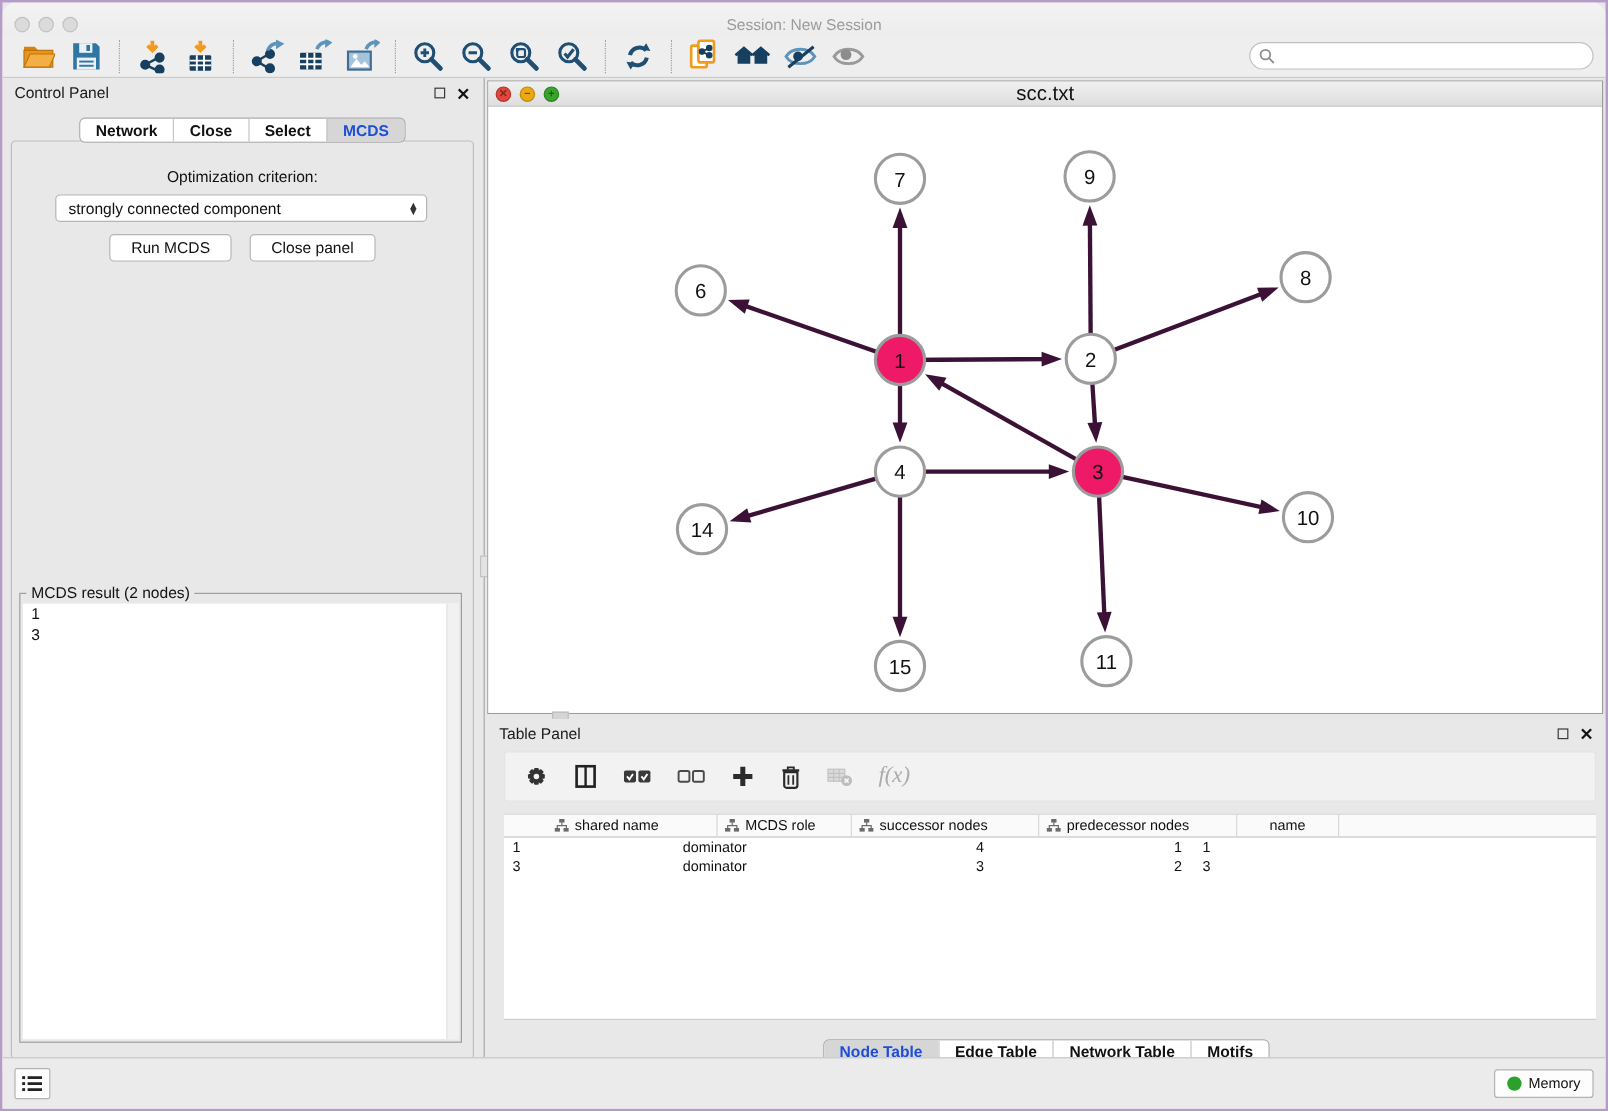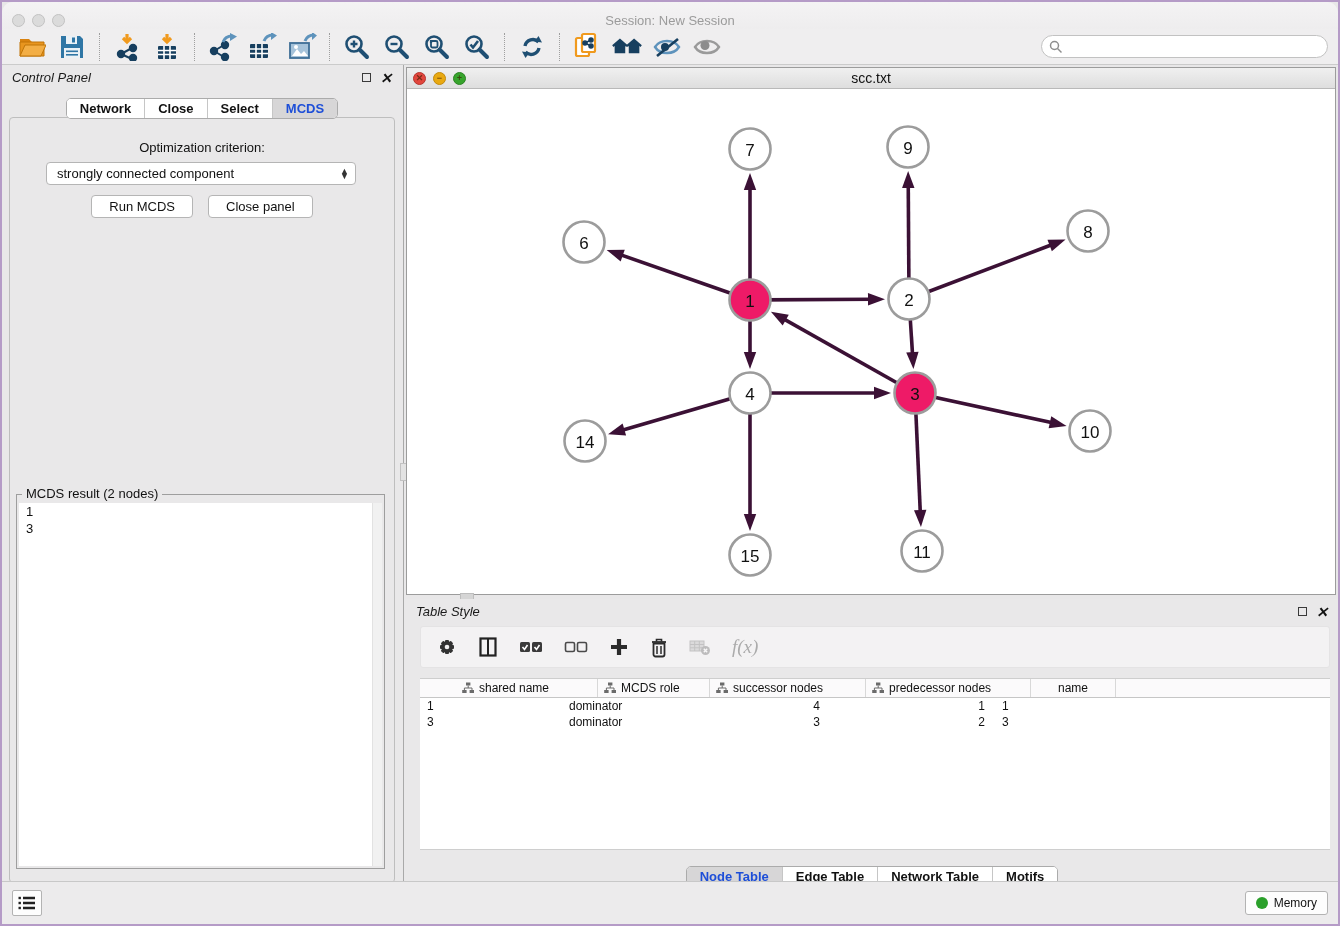--- a/index.html
+++ b/index.html
@@ -29,21 +29,21 @@
   .search-input { border: none; outline: none; flex: 1; height: 18px; font-size: 13px;
     background: transparent; margin-left: 4px; }
 
   
   .main { position: absolute; left: 0; top: 63px; right: 0; bottom: 33px; }
 
   
   .control-panel { position: absolute; left: 0; top: 0; width: 400px; bottom: 0;
     background: #E9E8E9; }
   .panel-header { height: 25px; display: flex; align-items: center; padding: 0 10px;
-    font-size: 13px; color: #1A1A1A; font-style: italic; }
+    font-size: 13px; color: #1A1A1A; }
   .panel-header-icons { margin-left: auto; display: flex; align-items: center; gap: 9px; }
   .float-glyph { width: 9px; height: 9px; border: 1.5px solid #3A3A3A; display: inline-block; }
   .close-glyph { font-size: 14px; font-weight: bold; color: #111; line-height: 1; }
 
   .segmented { display: inline-flex; background: #fff; border: 1px solid #ABABAB;
     border-radius: 5px; overflow: hidden; height: 21px; font-size: 13px; font-weight: bold; }
   .seg { padding: 2px 13px; color: #111; background: #fff; white-space: nowrap; }
   .seg + .seg { border-left: 1px solid #C6C6C6; }
   .seg.sel { background: #D7D6D7; color: #1d4ed8; }
   .cp-tabs-wrap { position: absolute; top: 33px; left: 0; right: 0; text-align: center; z-index: 2; border-radius: 10px; }
@@ -83,21 +83,21 @@
     border: 1px solid #9C9C9C; background: #fff; }
   .net-titlebar { height: 21px; background: linear-gradient(#F0F0F0,#DEDEDE);
     border-bottom: 1px solid #B9B9B9; position: relative; display: flex; align-items: center;
     padding-left: 6px; }
   .traffic { width: 13px; height: 13px; border-radius: 50%; margin-right: 7px;
     display: flex; align-items: center; justify-content: center; font-size: 9px;
     font-weight: bold; color: rgba(60,30,0,0.65); }
   .traffic.red { background: #E2463D; border: 1px solid #B5352E; }
   .traffic.yellow { background: #E9A911; border: 1px solid #C28A0C; }
   .traffic.green { background: #37A42C; border: 1px solid #2B8322; }
-  .net-title { position: absolute; left: 0; right: 0; text-align: center; font-size: 14px; color: #111; }
+  .net-title { position: absolute; left: 0; right: 0; text-align: center; font-size: 17px; color: #111; }
   .net-body { position: absolute; left: 0; top: 21px; right: 0; bottom: 0; background: #fff; overflow: hidden; }
   .net-resize-handle { position: absolute; left: 458px; top: 528px; width: 14px; height: 7px;
     background: #D5D5D5; border: 1px solid #BDBDBD; }
 
   
   .table-panel { position: absolute; left: 404px; top: 534px; right: 0; bottom: 0; background: #E9E8E9; }
   .tp-toolbar { position: absolute; top: 27px; left: 14px; right: 8px; height: 42px;
     background: #F3F2F3; border: 1px solid #E4E3E4; border-radius: 3px;
     display: flex; align-items: center; gap: 21px; padding: 0 16px; }
   .tp-icon { display: flex; align-items: center; justify-content: center; }
@@ -410,21 +410,21 @@
             <text x="343" y="467" text-anchor="middle" dominant-baseline="central" font-size="17" fill="#111111" font-family="&quot;Liberation Sans&quot;, sans-serif">15</text>
             <circle cx="515" cy="462" r="20.5" fill="#FFFFFF" stroke="#9C9C9C" stroke-width="2.6"></circle>
             <text x="515" y="463" text-anchor="middle" dominant-baseline="central" font-size="17" fill="#111111" font-family="&quot;Liberation Sans&quot;, sans-serif">11</text>
           </svg>
       </div>
     </div>
     <div class="net-resize-handle"></div>
 
     <div class="table-panel">
       <div class="panel-header">
-        <span>Table Style</span>
+        <span>Table Panel</span>
         <span class="panel-header-icons">
           <span class="float-glyph"></span>
           <span class="close-glyph">✕</span>
         </span>
       </div>
       <div class="tp-toolbar">
         <span class="tp-icon">
           <svg width="20" height="20" viewBox="0 0 20 20">
               <g fill="#333">
                 <rect x="3" y="8" width="14" height="4" rx="1"></rect>

